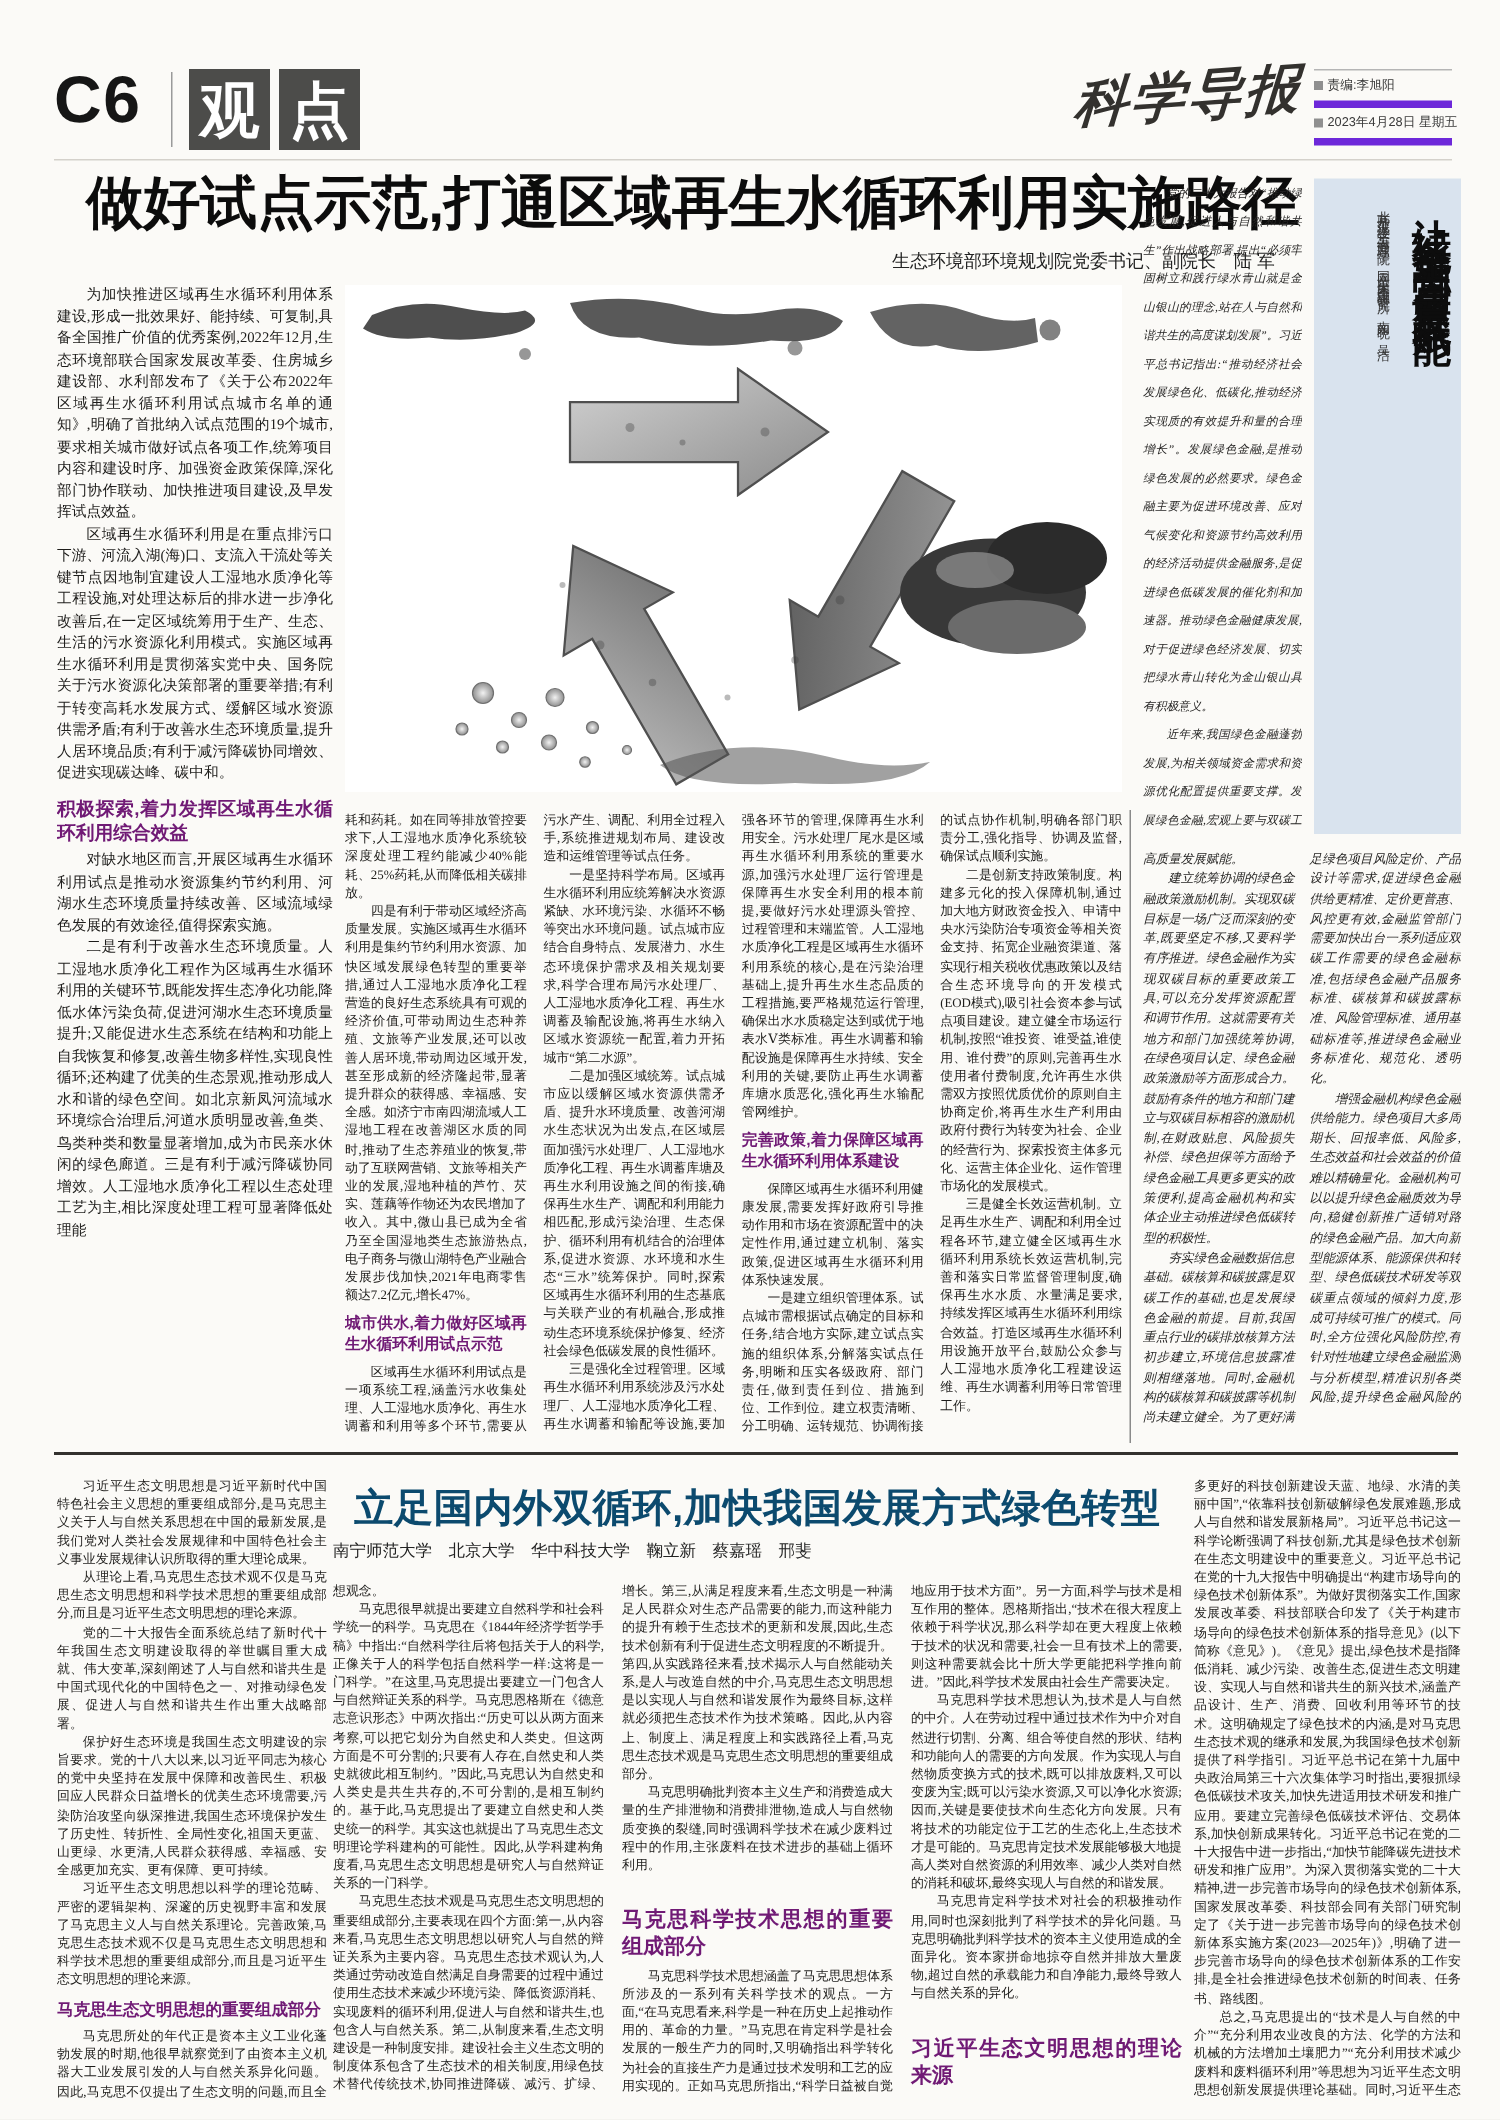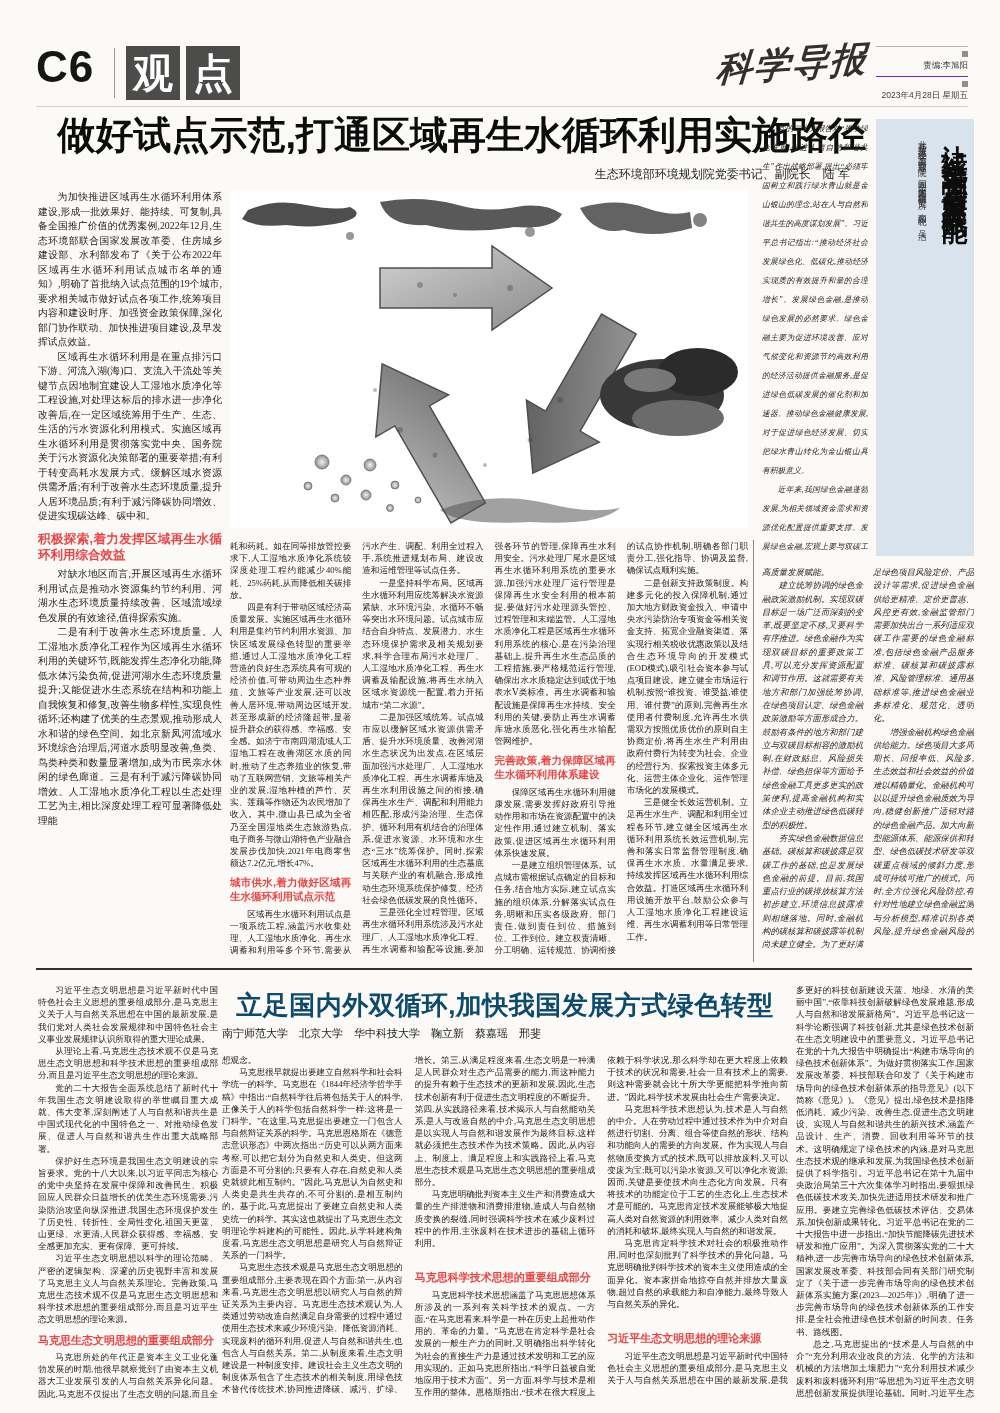--- a/index.html
+++ b/index.html
@@ -8,31 +8,31 @@
   .sans  { font-family:"Liberation Sans","DejaVu Sans",sans-serif; }
   .serif { font-family:"Liberation Serif","DejaVu Serif",serif; }
 
   
   .c6 { position:absolute; left:36px; top:42px; font-size:44px; font-weight:700; letter-spacing:1px; color:#161616; }
   .vdiv { position:absolute; left:114px; top:48px; width:1px; height:50px; background:#9a9a9a; }
   .secbox { position:absolute; top:46px; width:54px; height:54px; background:#4c4c4a; color:#fff; display:flex; align-items:center; justify-content:center; font-size:40px; font-weight:700; }
   .b1 { left:126px; } .b2 { left:186px; }
   .masthead { position:absolute; left:712px; top:40px; width:160px; text-align:center; font-size:36px; font-weight:700; font-style:italic; color:#33312e; transform:rotate(-4deg) skewX(-8deg); letter-spacing:2px; }
   .pubinfo { position:absolute; left:876px; top:46px; width:92px; font-size:8.5px; color:#3a3a3a; border-top:1px solid #b5b5b5; }
-  .pubinfo .row { display:flex; align-items:flex-end; gap:3px; padding:4px 0; border-bottom:1px solid #6d28d9; white-space:nowrap;flex-direction:column; }
+  .pubinfo .row { display:flex; align-items:center; gap:3px; padding:4px 0; border-bottom:5px solid #6d28d9; white-space:nowrap; }
   .sq { display:inline-block; width:6px; height:6px; background:#8f8f8f; flex:0 0 auto; }
   .hrule { position:absolute; left:36px; top:106px; width:932px; height:1px; background:#d4d1cb; }
 
   
   .headline { position:absolute; left:54px; top:110px; width:812px; text-align:right; font-size:38px; font-weight:900; letter-spacing:0px; color:#0c0c0c; white-space:nowrap; }
   .byline { position:absolute; left:38px; top:166px; width:812px; text-align:right; font-size:12px; color:#222; }
   .col { position:absolute; overflow:hidden; text-align:justify; }
   .col p, .colflow p { margin:0; text-indent:2em; }
   p.noindent { text-indent:0; }
-  .subhead { margin:7px 0 4px; text-indent:0; font-weight:700; color:#ef4444; line-height:1.3; }
+  .subhead { margin:7px 0 4px; text-indent:0; font-weight:700; color:#701a75; line-height:1.3; }
   #mcol1 { left:38px; top:190px; width:184px; height:772px; font-size:9.8px; line-height:14.5px; }
   #mcol1 .subhead { font-size:12.5px; }
   .photo { position:absolute; left:230px; top:190px; width:518px; height:338px; background:#ffffff; }
   .colflow { position:absolute; overflow:hidden; text-align:justify; }
   #mlower { left:230px; top:540px; width:518px; height:422px; column-count:4; column-gap:11px; font-size:8.6px; line-height:12.2px; }
   #mlower .subhead { font-size:10.5px; }
   .vrule { position:absolute; left:753px; top:540px; width:1px; height:422px; background:#8a8a8a; }
 
   
   .kai { font-style:italic; color:#262524; }
@@ -45,21 +45,21 @@
 
   
   .secrule { position:absolute; left:36px; top:968px; width:936px; height:2px; background:#33312e; }
 
   
   #bcol1 { left:38px; top:984px; width:180px; height:416px; font-size:8.6px; line-height:12.2px; }
   #bcol1 .subhead { font-size:11px; }
   .bheadline { position:absolute; left:222px; top:988px; width:566px; text-align:center; font-size:26px; font-weight:900; letter-spacing:0.5px; color:#0c4a6e; white-space:nowrap; }
   .bbyline { position:absolute; left:222px; top:1026px; width:566px; text-align:left; font-size:11px; color:#222; }
   #bmiddle { left:222px; top:1054px; width:566px; height:346px; column-count:3; column-gap:12px; font-size:8.6px; line-height:12.2px; }
-  #bmiddle .subhead { font-size:11px;margin-top:21px; }
+  #bmiddle .subhead { font-size:14px;margin-top:21px; }
   #bcol5 { left:796px; top:984px; width:178px; height:416px; font-size:8.6px; line-height:12.2px; }
 </style>
 </head>
 <body>
 
 <div id="page">
 
   <div class="c6 sans">C6</div>
   <div class="vdiv"></div>
   <div class="secbox b1 sans">

